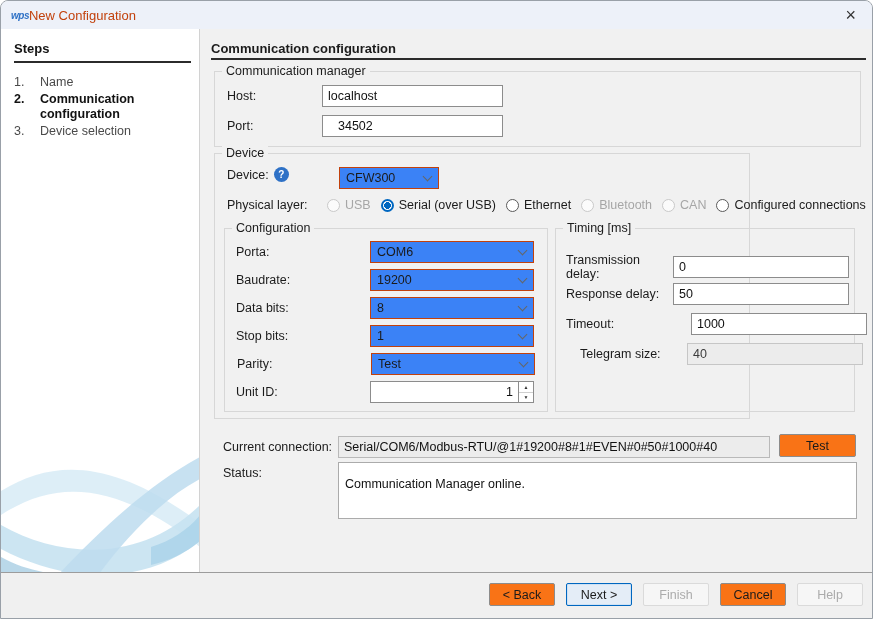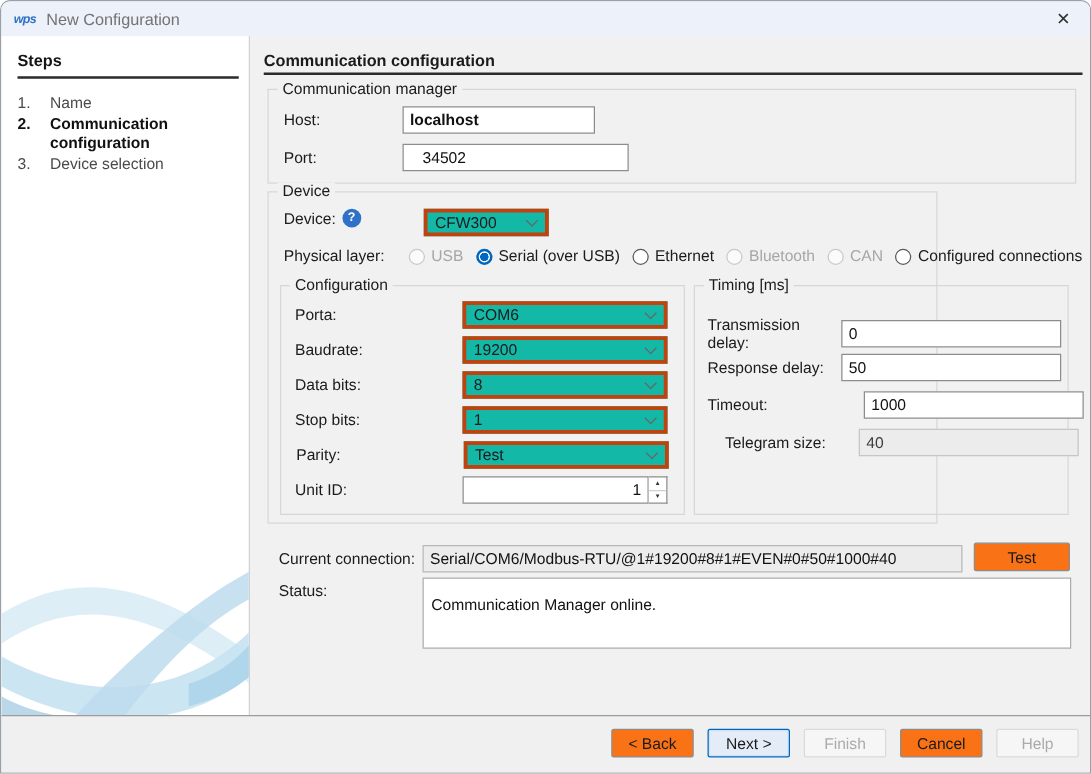--- a/index.html
+++ b/index.html
@@ -4,21 +4,21 @@
 <style>
   * { box-sizing: border-box; margin: 0; padding: 0; }
   html,body { width:873px; height:619px; font-family:"Liberation Sans",sans-serif; }
   .dialog{ position:relative; width:873px; height:619px; background:#f1f1f1;
            border:1px solid #99a0a8; border-radius:8px 8px 0 0; overflow:hidden; }
 
   
   .titlebar{ position:absolute; top:0; left:0; right:0; height:28px; background:#edf1f9;
              display:flex; align-items:center; padding:0 10px; }
   .app-icon{ color:#2e71c6; font-weight:bold; font-style:italic; font-size:10px; letter-spacing:-0.5px; }
-  .win-title{ margin-left:8px; font-size:13px; color:#737373; }
+  .win-title{ margin-left:0; font-size:13px; color:#c2410c; }
   .close-btn{ margin-left:auto; font-size:18px; line-height:18px; color:#333; padding:0 6px; cursor:default; }
 
   
   .sidebar{ position:absolute; top:28px; left:0; width:199px; height:545px; background:#fff;
             border-right:1px solid #d2d2d2; overflow:hidden; }
   .steps-heading{ position:absolute; left:13px; top:12px; width:177px; font-weight:bold; font-size:13px;
                   color:#141414; padding-bottom:5px; border-bottom:2px solid #2b2b2b; }
   .steps-list{ position:absolute; left:13px; top:46px; width:182px; font-size:12.5px; color:#4a4a4a; }
   .step{ display:flex; line-height:15.5px; margin-bottom:1px; }
   .step .num{ width:26px; flex:none; }
@@ -38,21 +38,21 @@
   .g-config{ left:9px;  top:74px;  width:324px; height:184px; }
   .g-timing{ left:340px;top:74px;  width:300px; height:184px; }
 
   .frow{ position:absolute; display:flex; align-items:center; }
   .lbl{ flex:none; }
   .tb{ height:22px; border:1px solid #8c8c8c; background:#fff; color:#111;
        font:12.5px "Liberation Sans",sans-serif; padding:0 5px; }
   .tb.ro{ background:#ececec; border-color:#b9b9b9; }
   .tb.dis{ background:#ececec; border-color:#c6c6c6; color:#3c3c3c; }
 
-  .selectbox{ height:22px; border:3px solid #c2410c; background:#14b8a6; display:flex; align-items:center;
+  .selectbox{ height:22px; border:1px solid #c2410c; background:#3b82f6; display:flex; align-items:center;
               justify-content:space-between; padding:0 7px 0 6px; cursor:default; }
   .chev{ width:7px; height:7px; border-right:1.4px solid #666; border-bottom:1.4px solid #666;
          transform:rotate(45deg); margin-top:-4px; flex:none; }
 
   .radio-group{ display:flex; align-items:center; gap:10px; }
   .radio-opt{ display:flex; align-items:center; gap:5px; white-space:nowrap; }
   .radio{ width:13px; height:13px; border-radius:50%; flex:none; }
   .radio.off{ border:1px solid #5a5a5a; background:#fff; }
   .radio.sel{ border:2px solid #0067c0; background:radial-gradient(circle,#0067c0 0 3.2px,#fff 3.5px); }
   .radio.dis{ border:1px solid #c9c9c9; background:#fbfbfb; }
@@ -119,21 +119,21 @@
   </div>
 
   <div class="main">
     <div class="main-heading">Communication configuration</div>
     <div class="main-rule"></div>
 
     <div class="group g-comm">
       <span class="group-label">Communication manager</span>
       <div class="frow" style="left:12px; top:13px;">
         <span class="lbl" style="width:95px;">Host:</span>
-        <input class="tb" style="width: 154px; font-weight: bold;" value="localhost">
+        <input class="tb" style="width: 181px;" value="localhost">
       </div>
       <div class="frow" style="left:12px; top:43px;">
         <span class="lbl" style="width:95px;">Port:</span>
         <input class="tb" style="width: 181px; padding-left: 15px;" value="34502">
       </div>
     </div>
 
     <div class="group g-device">
       <span class="group-label">Device</span>
 

